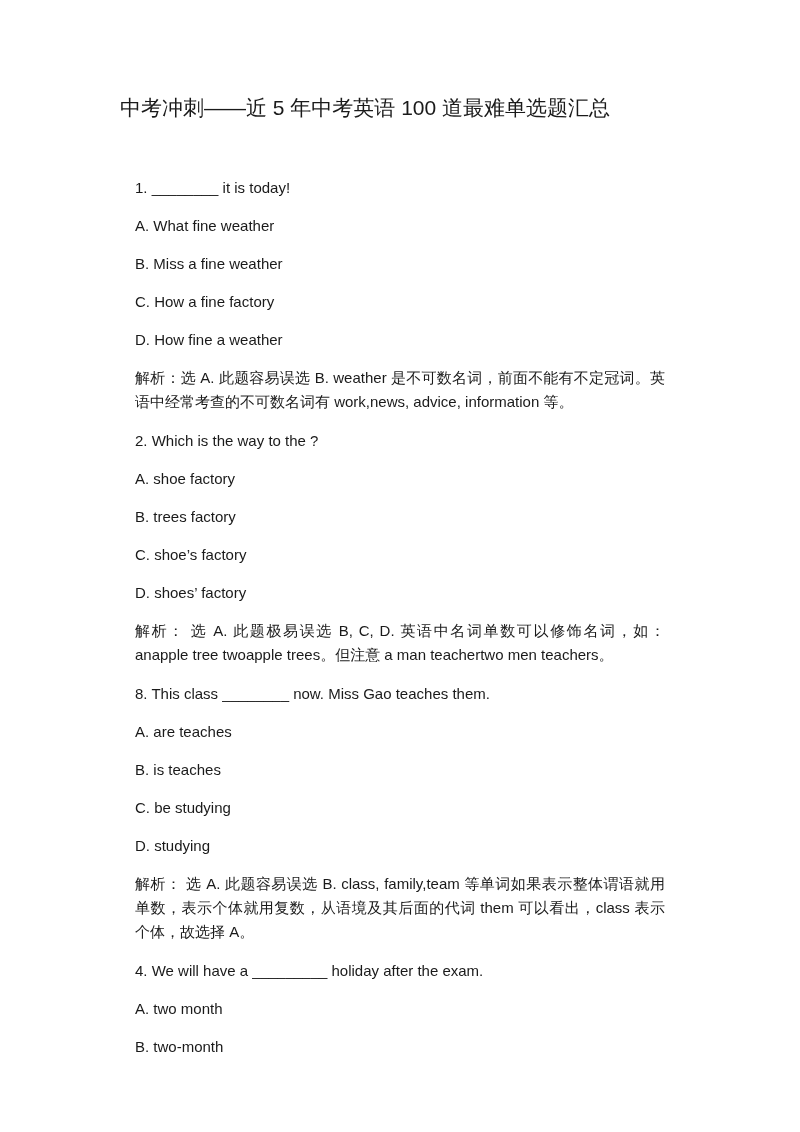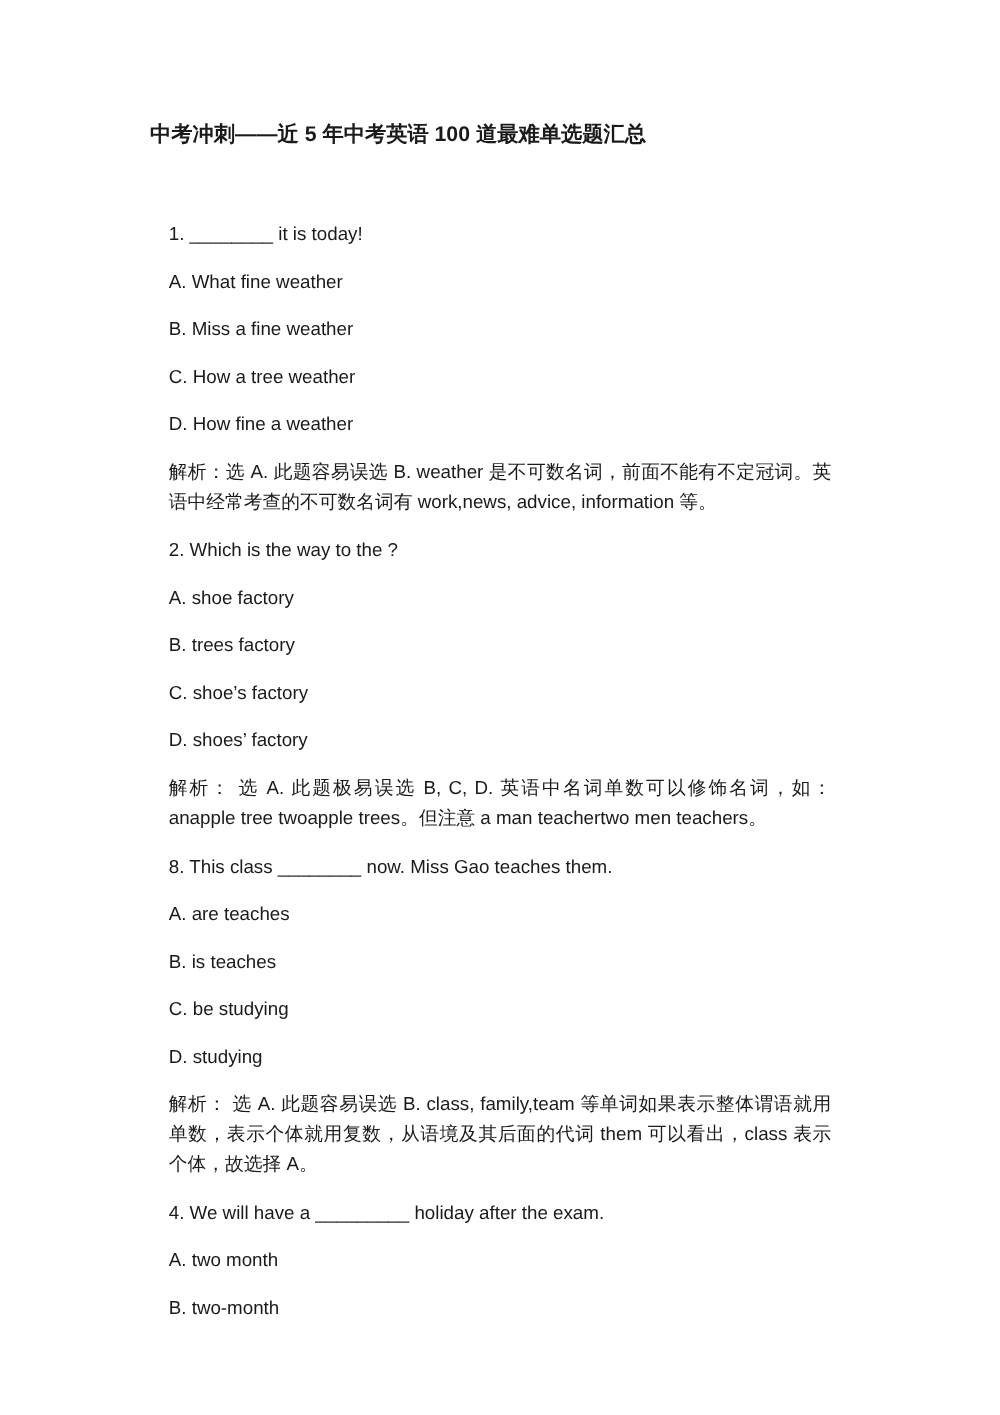--- a/index.html
+++ b/index.html
@@ -18,22 +18,22 @@
   .page {
     box-sizing: border-box;
     width: 800px;
     height: 1132px;
     padding: 96px 120px 0 120px;
     background: #ffffff;
   }
   .doc-title {
     margin: 0 0 56px 0;
     line-height: 24px;
-    font-weight: bold;
-    font-size: 17px;
+    font-weight: normal;
+    font-size: 21px;
   }
   .line {
     margin: 0 0 14px 0;
     line-height: 24px;
     white-space: normal;
   }
   .analysis {
     text-align: justify;
   }
   .question-block {
@@ -45,21 +45,21 @@
 <body>
 
 <div class="page">
 
   <p class="doc-title">中考冲刺——近 5 年中考英语 100 道最难单选题汇总</p>
 
   <section class="question-block">
     <p class="line">1. ________ it is today!</p>
     <p class="line">A. What fine weather</p>
     <p class="line">B. Miss a fine weather</p>
-    <p class="line">C. How a tree weather</p>
+    <p class="line">C. How a fine factory</p>
     <p class="line">D. How fine a weather</p>
     <p class="line analysis">解析：选 A. 此题容易误选 B. weather 是不可数名词，前面不能有不定冠词。英语中经常考查的不可数名词有 work,news, advice, information 等。</p>
   </section>
 
   <section class="question-block">
     <p class="line">2. Which is the way to the ?</p>
     <p class="line">A. shoe factory</p>
     <p class="line">B. trees factory</p>
     <p class="line">C. shoe’s factory</p>
     <p class="line">D. shoes’ factory</p>

